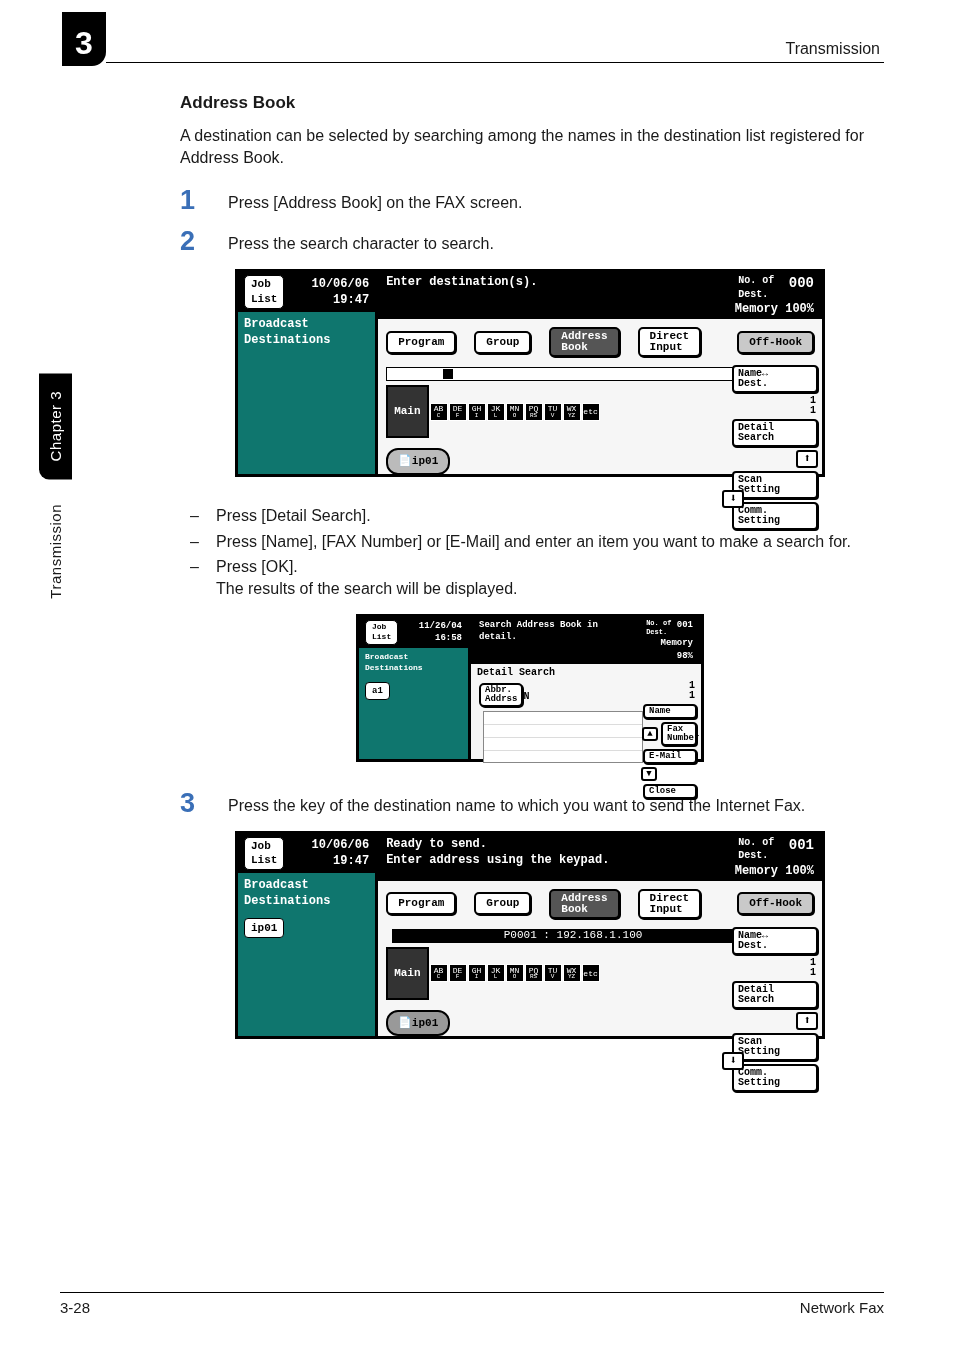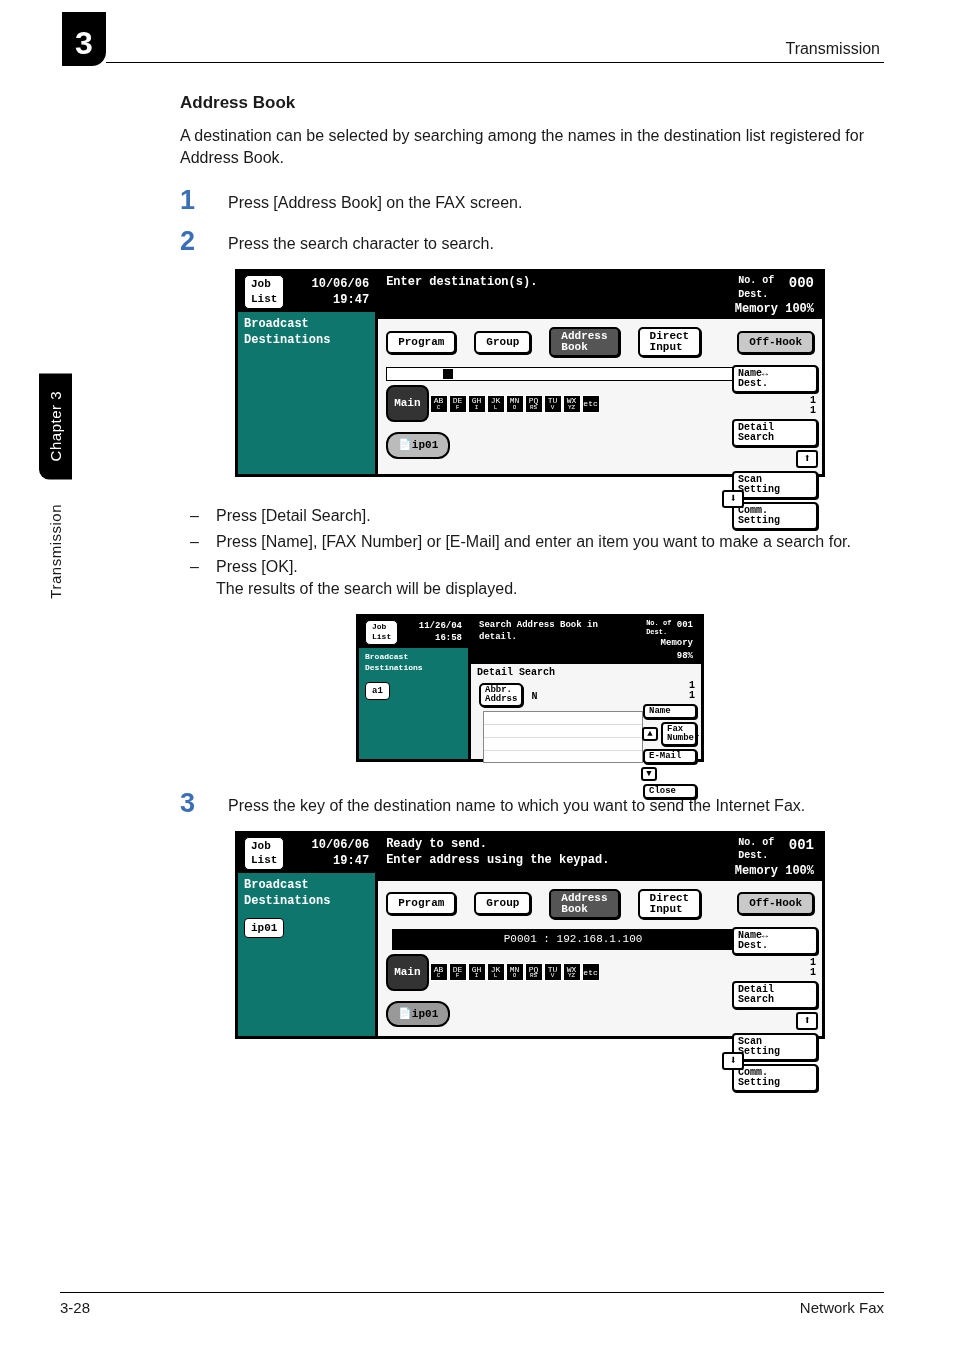--- a/index.html
+++ b/index.html
@@ -55,24 +55,24 @@
   .hdr .r{text-align:right}
 
   .tabsRow{display:flex;gap:18px;padding:8px 8px;align-items:center}
   .tabBtn{border:2px solid #000;border-radius:5px;padding:2px 10px;font-weight:bold;background:#fff;box-shadow:1px 1px 0 #000;font-size:11px;white-space:nowrap;}
   .tabBtn.grey{background:#c9c9c9}
   .tabBtn.dark{background:#555;color:#fff}
 
   .body{flex:1;position:relative;padding:2px 8px 4px;}
   .searchBar{height:14px;border:1px solid #000;background:#fff;margin:0 60px 4px 0;position:relative}
   .searchBar .cursor{position:absolute;left:56px;top:1px;width:10px;height:10px;background:#000}
-  .infoBar{height:21px;border:1px solid #000;background:#000;color:#fff;margin:0 60px 4px 6px;display:flex;align-items:center;justify-content:center;font-size:11px}
+  .infoBar{height:14px;border:1px solid #000;background:#000;color:#fff;margin:0 60px 4px 6px;display:flex;align-items:center;justify-content:center;font-size:11px}
 
   .mainStrip{display:flex;gap:1px;align-items:center;margin:4px 0}
-  .mainStrip .mainLbl{background:#333;color:#fff;border:2px solid #000;padding:9px 6px;font-weight:bold;border-radius:8px;font-size:11px}
+  .mainStrip .mainLbl{background:#333;color:#fff;border:2px solid #000;padding:17px 6px;font-weight:bold;border-radius:0;font-size:11px}
   .mainStrip .key{background:#000;color:#fff;font-size:8px;width:18px;height:18px;display:flex;flex-direction:column;align-items:center;justify-content:center;border:1px solid #fff;line-height:0.9}
   .mainStrip .key span{font-size:6px}
 
   .destChip{display:inline-block;border:2px solid #000;background:#bbb;border-radius:12px;padding:4px 10px;font-weight:bold;margin-top:6px;font-size:11px}
   .destChip.sel{background:#999}
 
   .sideBtns{position:absolute;right:4px;top:0;width:72px;display:flex;flex-direction:column;gap:3px;align-items:flex-end}
   .sBtn{border:2px solid #000;border-radius:4px;background:#fff;font-weight:bold;font-size:10px;padding:2px 4px;line-height:1;text-align:left;width:86px;box-shadow:1px 1px 0 #000}
   .counter{font-size:10px;font-weight:bold;text-align:right;padding:0 2px 0 0;line-height:1}
   .arrowB{width:22px;height:18px;border:2px solid #000;border-radius:3px;background:#fff;display:flex;align-items:center;justify-content:center;font-size:12px}
@@ -205,21 +205,21 @@
           </div>
         </div>
         <div class="right">
           <div class="hdr">
             <span>Search Address Book in detail.</span>
             <span class="r"><span style="white-space:pre;display:inline-block;font-size:7px;text-align:left;vertical-align:top">No. of
 Dest.</span>&nbsp;<span>001</span><br><span>Memory  98%</span></span>
           </div>
           <div style="padding:2px 6px;font-weight:bold">Detail Search</div>
           <div class="body">
-            <div style="display:flex;gap:8px;align-items:center">
+            <div style="display:flex;align-items:center">
               <div class="tabBtn" style="white-space:pre;line-height:1">Abbr.
 Addrss</div>
               <div style="font-weight:bold;padding-top:4px">N</div>
             </div>
             <div class="grid"></div>
             <div class="sideBtns">
               <div class="counter" style="white-space:pre">1
 1</div>
               <div class="sBtn">Name</div>
               <div style="display:flex;gap:3px;align-items:center">

